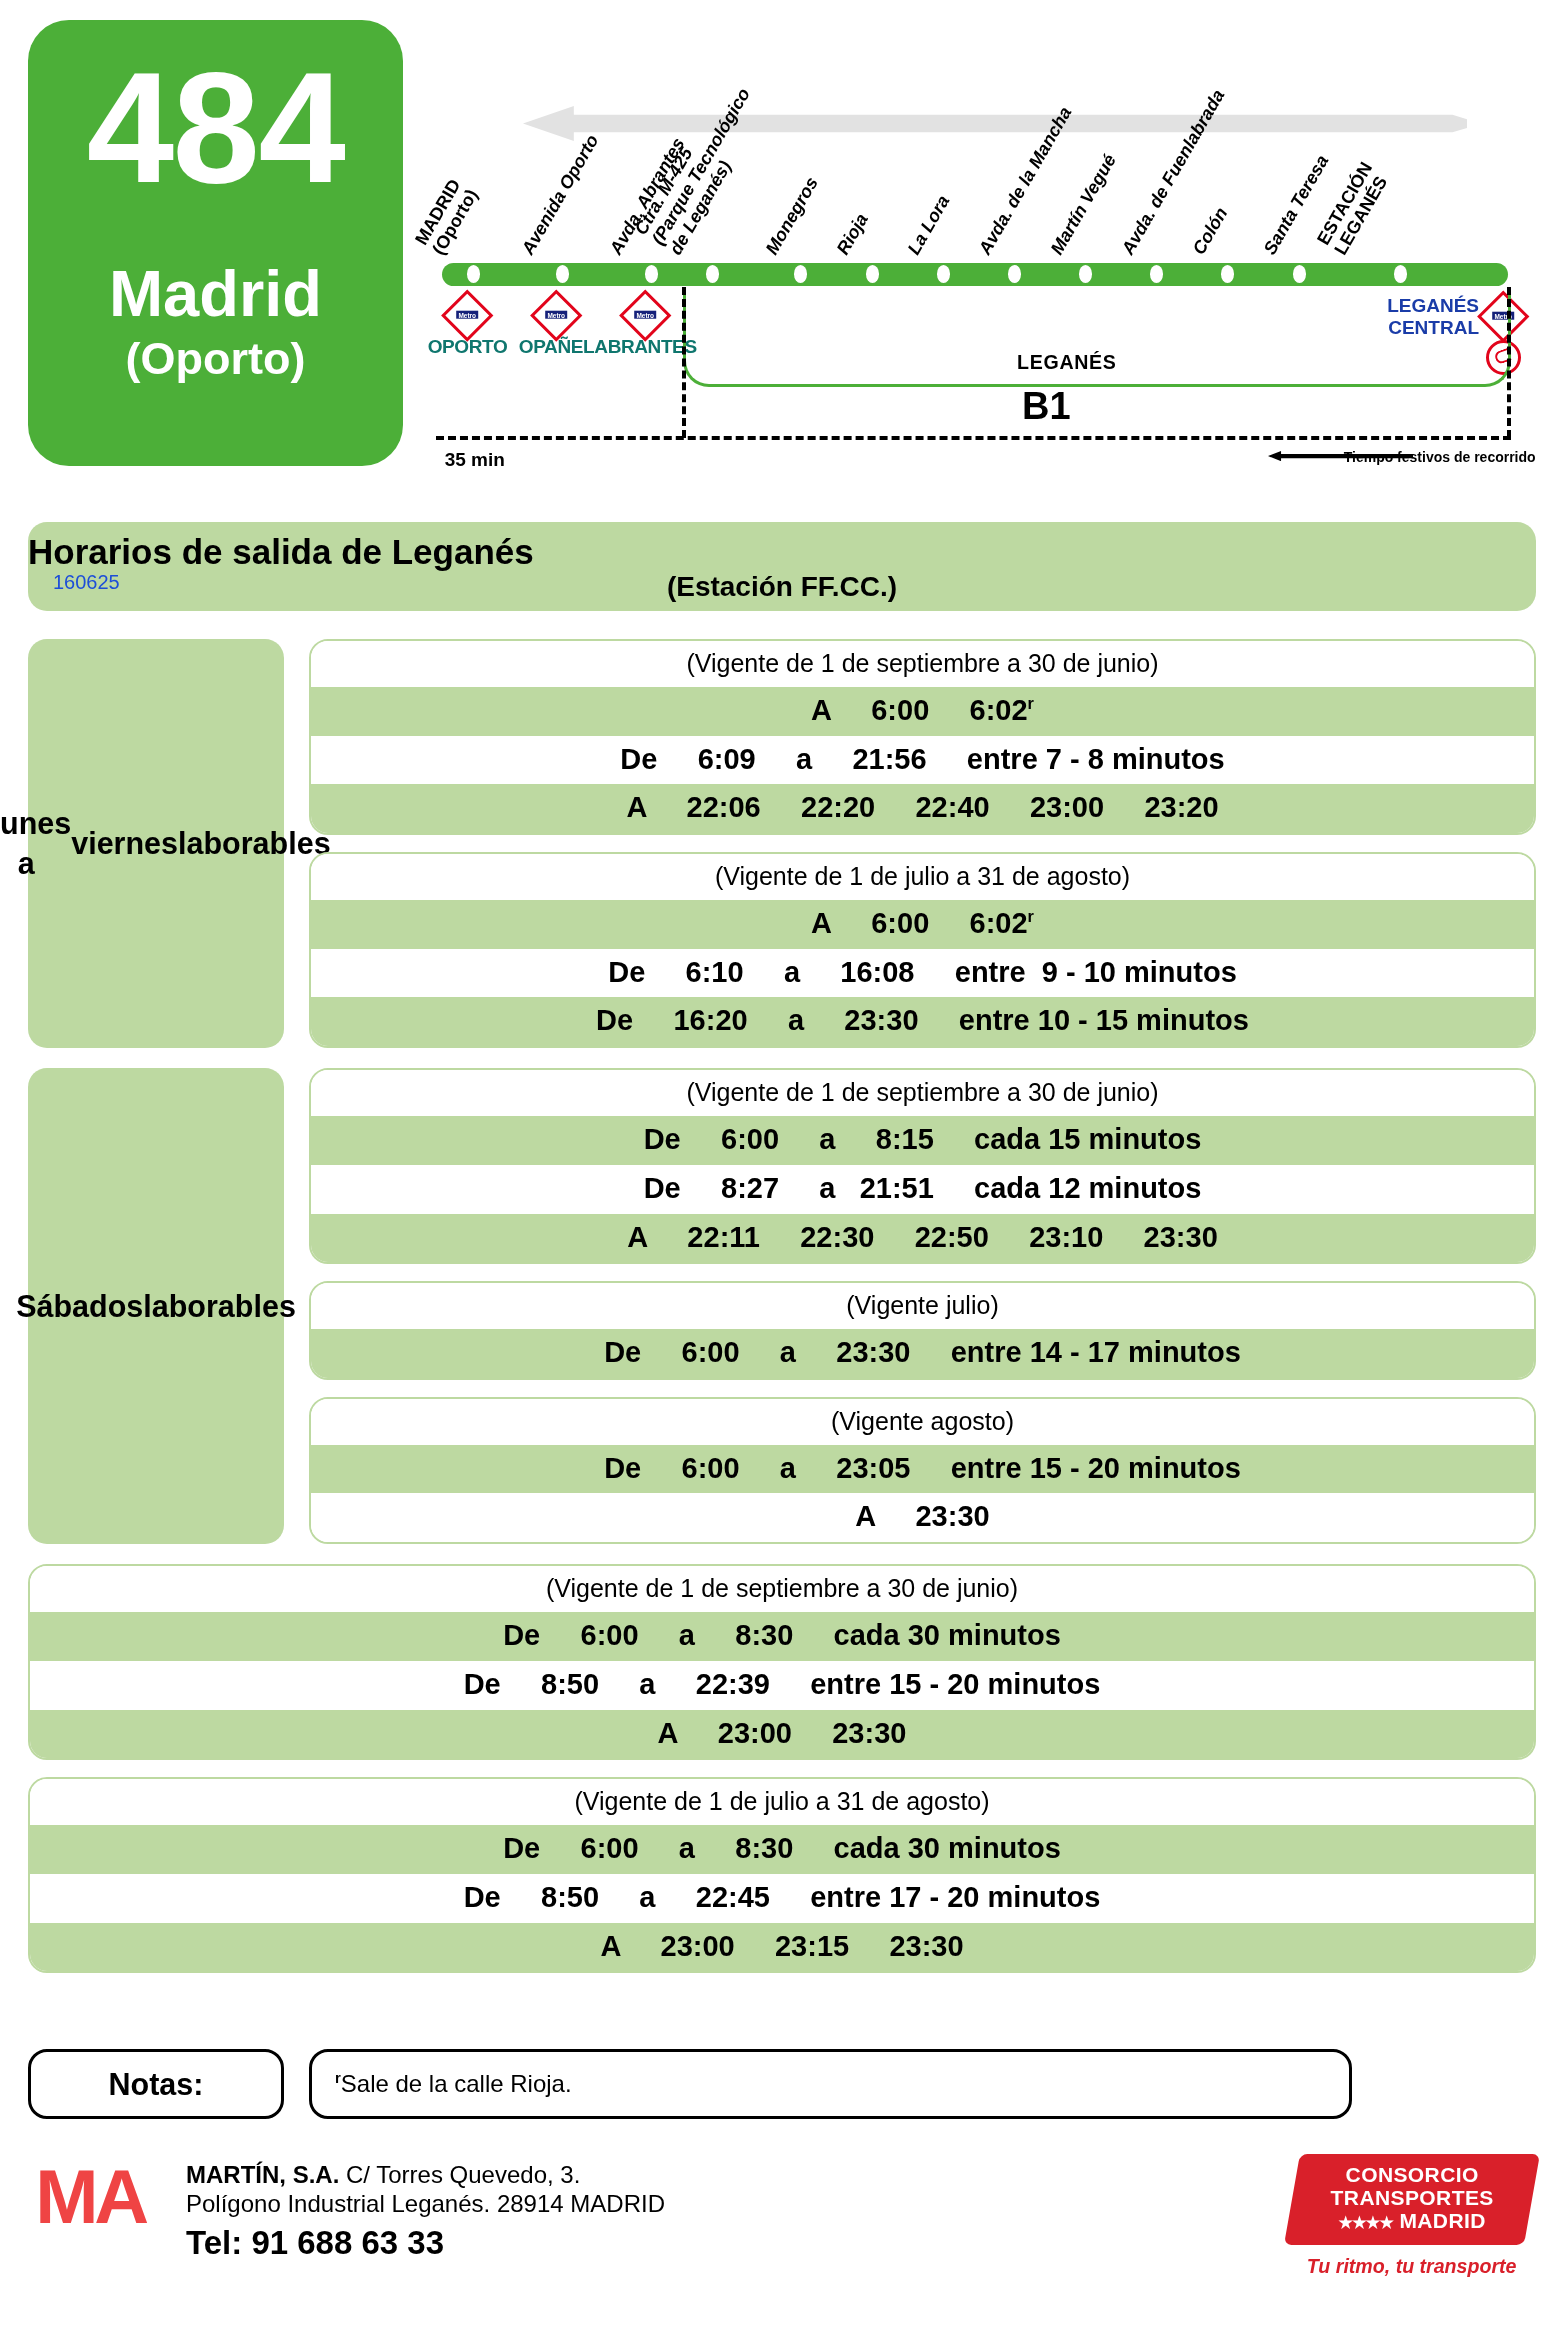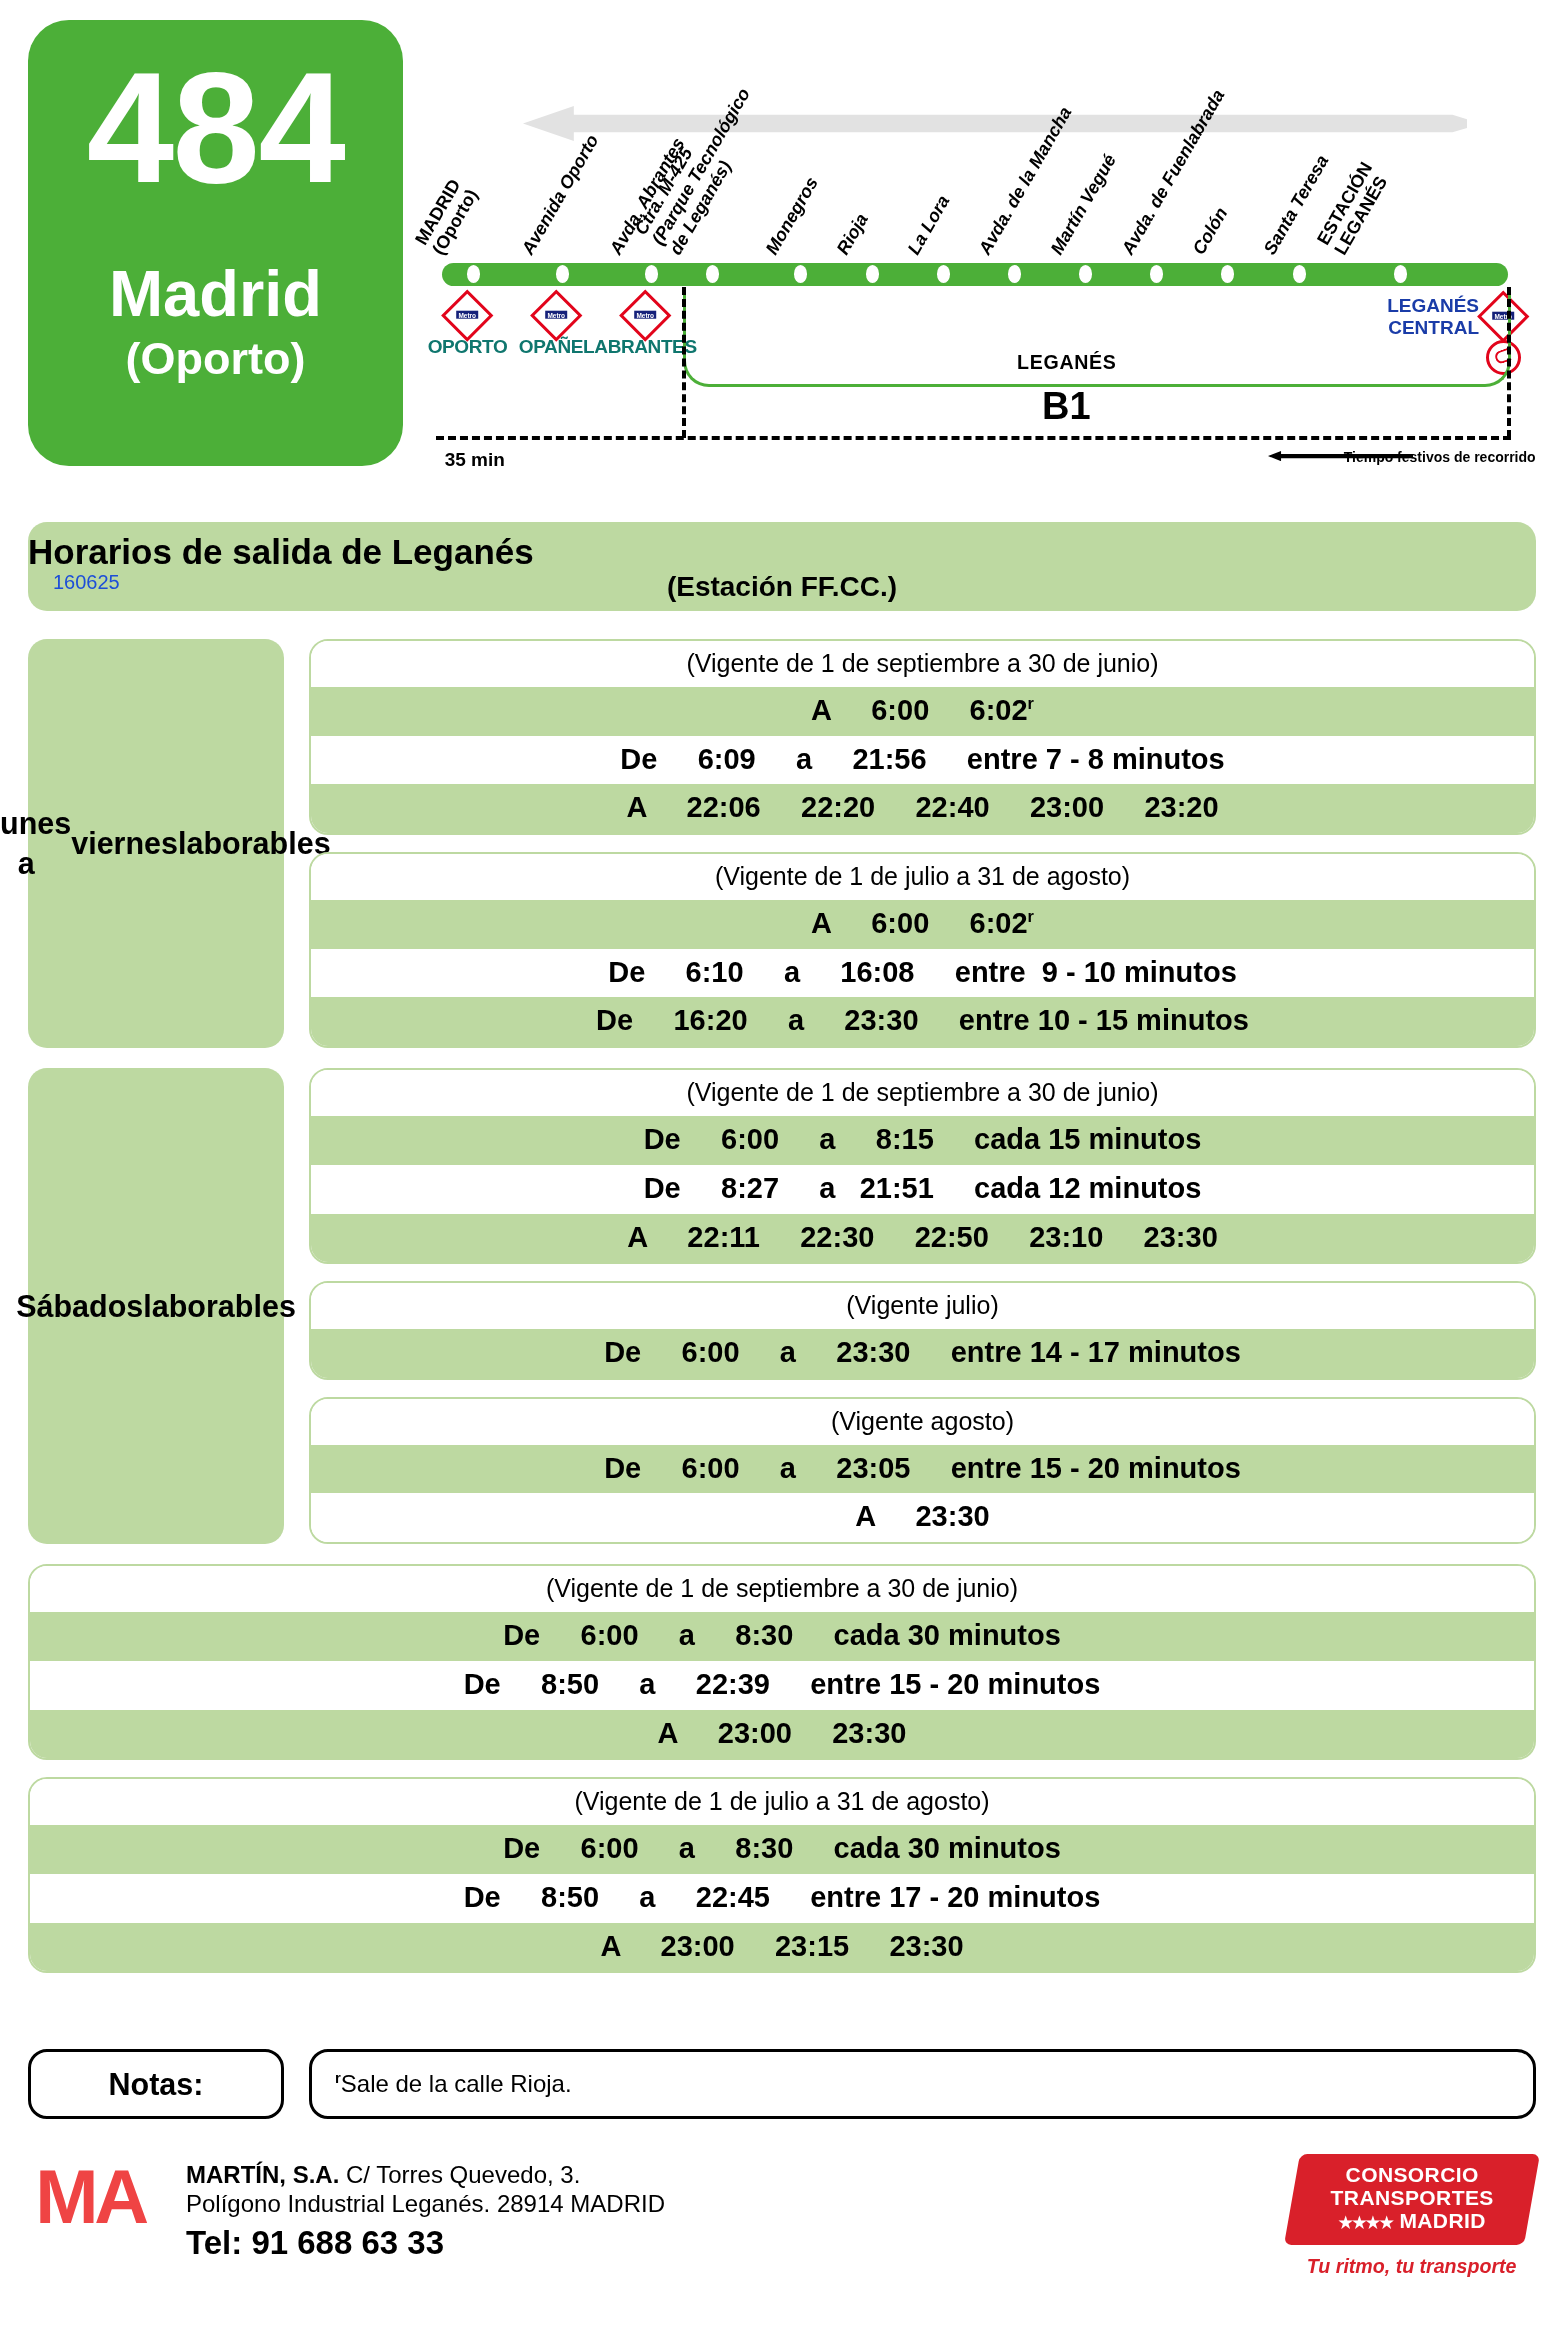--- a/index.html
+++ b/index.html
@@ -193,21 +193,21 @@
   .zone-leganes {
     position: absolute;
     left: 581px;
     top: 336px;
     font-size: 19.6px;
     font-weight: bold;
     letter-spacing: 0.7px;
   }
   .zone-b1 {
     position: absolute;
-    left: 606px;
+    left: 586px;
     top: 370px;
     font-size: 38px;
     font-weight: bold;
     text-align: center;
   }
   .dashed-line {
     position: absolute;
     left: 0;
     top: 421px;
     width: 1075px;
@@ -340,21 +340,21 @@
     font-size: 0.56em;
     vertical-align: super;
     font-weight: bold;
   }
 
   
   .notes-row {
     position: absolute;
     left: 28px;
     top: 2049px;
-    width: 1508px;
+    width: 1324px;
     display: flex;
     align-items: center;
   }
   .notes-label {
     width: 256px;
     flex: 0 0 256px;
     border: 3.6px solid #000;
     border-radius: 19px;
     display: flex;
     align-items: center;

